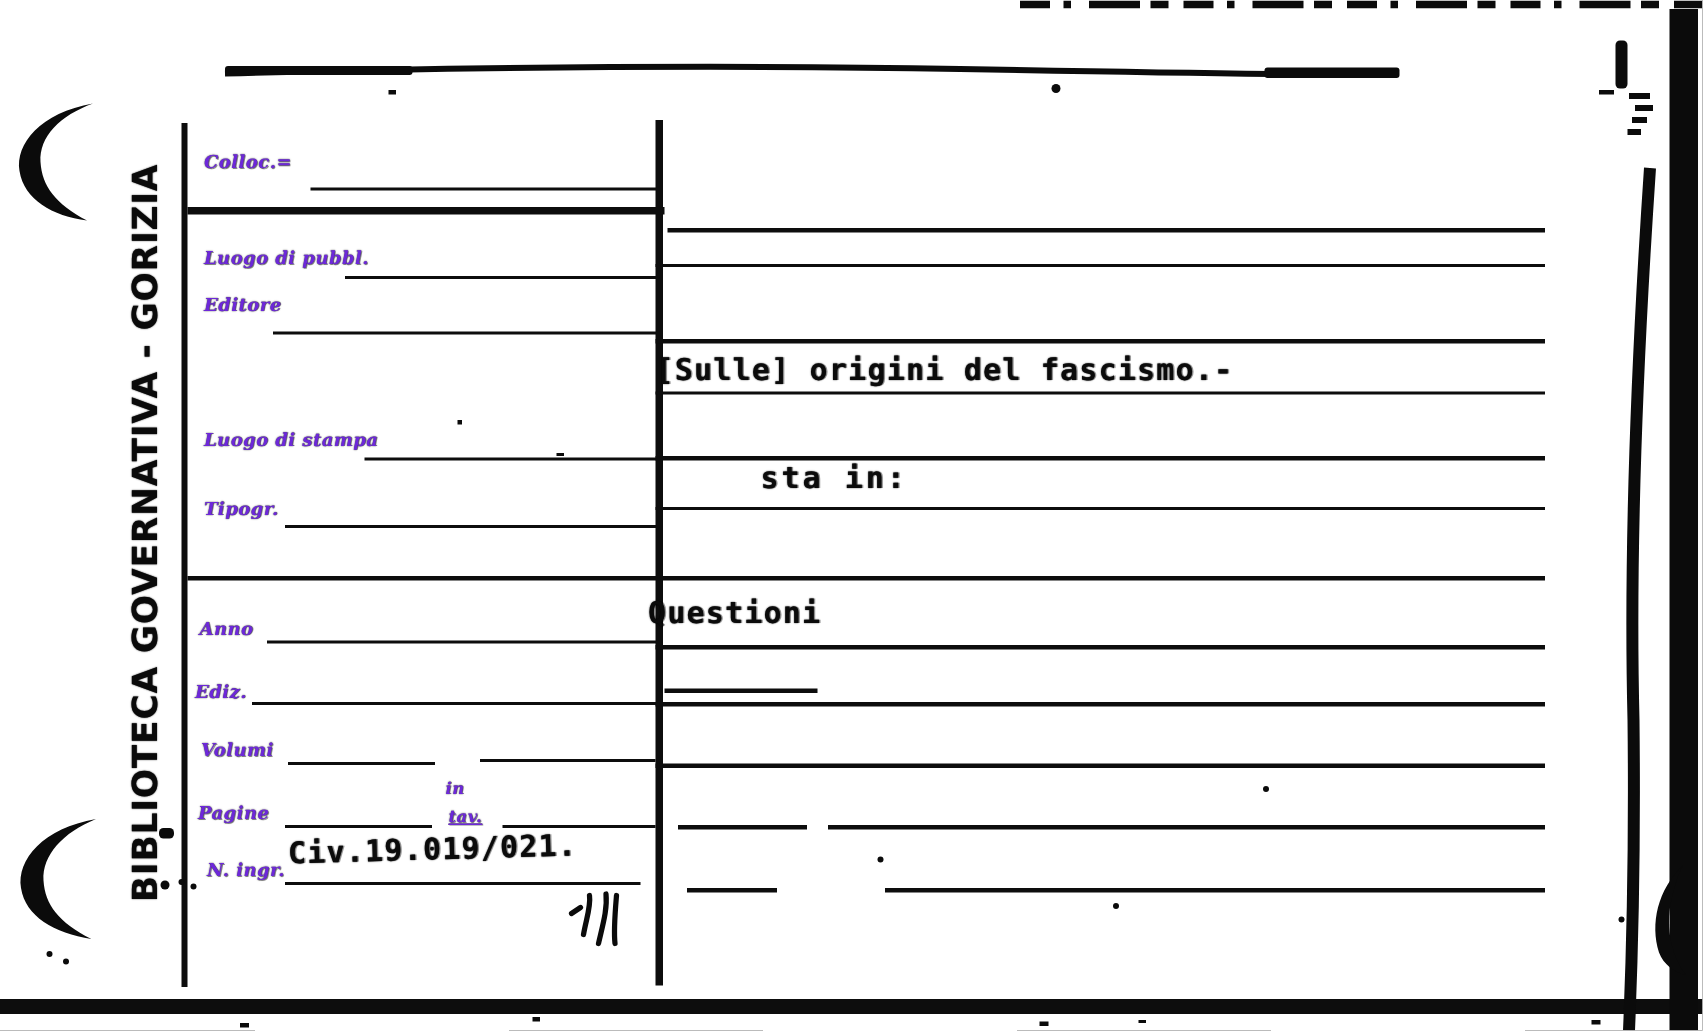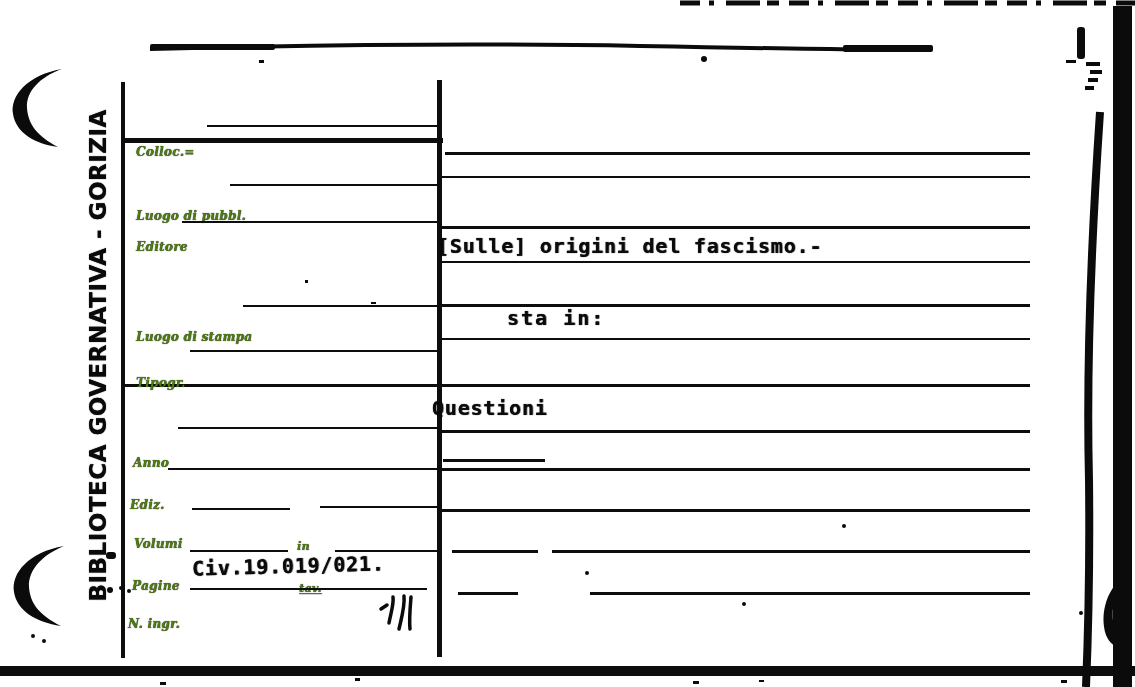--- a/index.html
+++ b/index.html
@@ -2,23 +2,22 @@
 <html><head>
 <meta charset="utf-8">
 <style>
   html,body{margin:0;padding:0;background:#888;}
   #scan{
     position:relative;width:1135px;height:687px;background:#ffffff;
     overflow:hidden;font-family:"Liberation Sans",sans-serif;
   }
   .lbl{
     position:absolute;font-family:"DejaVu Serif",serif;font-style:italic;font-weight:bold;
-    font-size:12px;color:#4d7c0f;letter-spacing:.3px;line-height:1;white-space:nowrap;
+    font-size:12px;color:#6d28d9;letter-spacing:.3px;line-height:1;white-space:nowrap;
     text-shadow:0 0 1px rgba(0,0,0,.85),.6px .4px 0 rgba(0,0,0,.4);
-    margin-top:44px;
   }
   .lbl.small{font-size:11px;}
   .typed{
     position:absolute;font-family:"DejaVu Sans Mono","Liberation Mono",monospace;font-weight:bold;
     font-size:20px;color:#0b0b0b;letter-spacing:.8px;line-height:1;white-space:nowrap;
     text-shadow:0 0 1px rgba(0,0,0,.9),1px 0 0 rgba(0,0,0,.35);
   }
   .rule{position:absolute;background:#0d0d0d;}
   .stamp{
     position:absolute;left:-140px;top:344px;width:475px;height:40px;
@@ -58,29 +57,29 @@
   <div class="rule" style="left:190px;top:350px;width:248px;height:2px;"></div>
 
   <div class="lbl" style="left:133px;top:413px;">Anno</div>
   <div class="rule" style="left:178px;top:427px;width:260px;height:2px;"></div>
 
   <div class="lbl" style="left:130px;top:455px;">Ediz.</div>
   <div class="rule" style="left:168px;top:468px;width:270px;height:2px;"></div>
 
   <div class="lbl" style="left:134px;top:494px;">Volumi</div>
   <div class="rule" style="left:192px;top:508px;width:98px;height:2px;"></div>
-  <div class="lbl small" style="left:297px;top:497px;">in</div>
+  <div class="lbl small" style="left:297px;top:520px;">in</div>
   <div class="rule" style="left:320px;top:506px;width:117px;height:2px;"></div>
 
   <div class="lbl" style="left:132px;top:536px;">Pagine</div>
   <div class="rule" style="left:190px;top:550px;width:98px;height:2px;"></div>
   <div class="lbl small" style="left:299px;top:539px;text-decoration:underline;">tav.</div>
   <div class="rule" style="left:335px;top:550px;width:102px;height:2px;"></div>
 
-  <div class="lbl" style="left:128px;top:574px;">N. ingr.</div>
+  <div class="lbl" style="left:138px;top:574px;">N. ingr.</div>
   <div class="rule" style="left:190px;top:588px;width:237px;height:2px;"></div>
   <div class="typed" style="left:192px;top:556px;transform:rotate(-1.6deg);">Civ.19.019/021.</div>
 
   <div class="rule" style="left:445px;top:152px;width:585px;height:3px;"></div>
   <div class="rule" style="left:437px;top:176px;width:593px;height:2px;"></div>
   <div class="rule" style="left:437px;top:226px;width:593px;height:3px;"></div>
   <div class="rule" style="left:437px;top:261px;width:593px;height:2px;"></div>
   <div class="rule" style="left:437px;top:304px;width:593px;height:3px;"></div>
   <div class="rule" style="left:437px;top:338px;width:593px;height:2px;"></div>
   <div class="rule" style="left:437px;top:430px;width:593px;height:3px;"></div>

